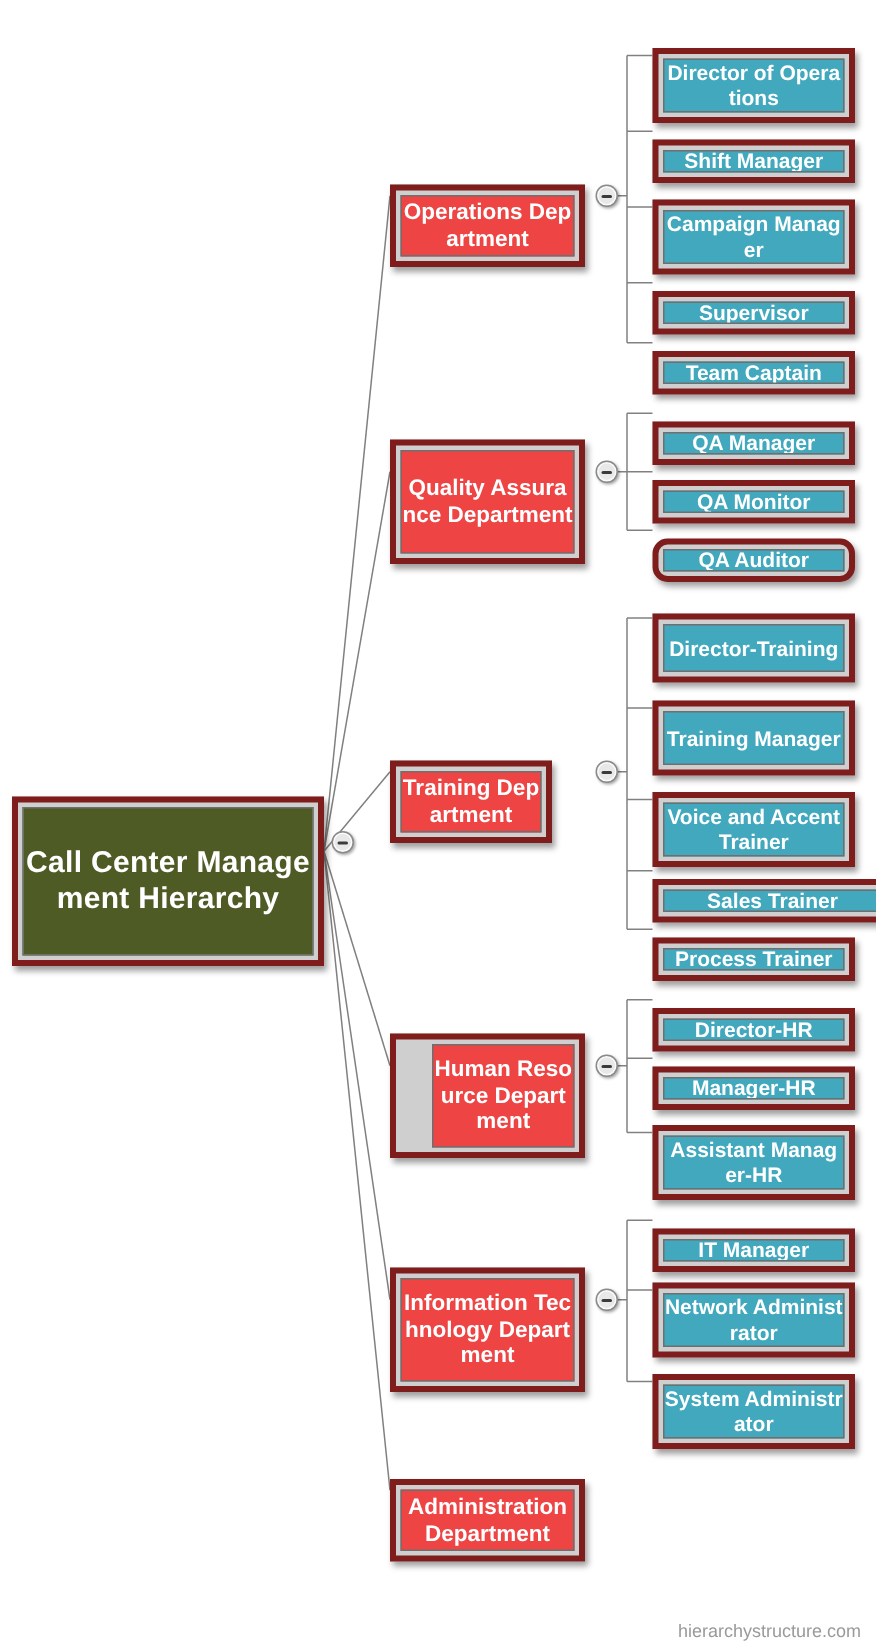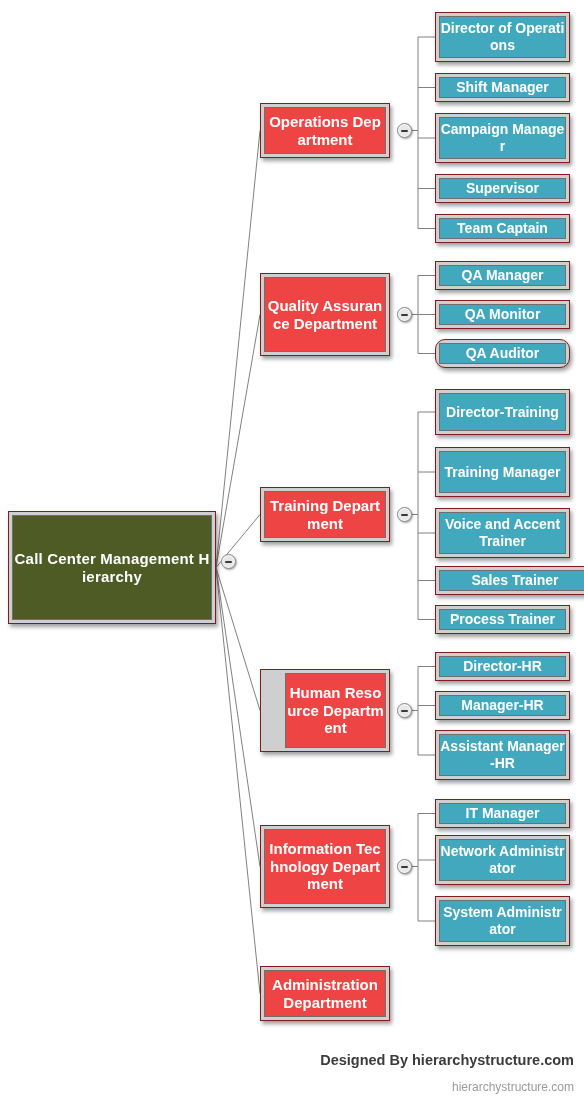--- a/index.html
+++ b/index.html
@@ -28,24 +28,25 @@
     left: 0; top: 0;
     width: 584px;
     height: 1100px;
     pointer-events: none;
   }
 
   
   .node {
     position: absolute;
     box-sizing: border-box;
-    border: 1px solid #7f1d1d;
+    border: 4px solid #7f1d1d;
     background: #cfcfcf;
     padding: 3px;
     box-shadow: 2px 3px 4px rgba(0,0,0,0.38);
+    margin-top: 20px;
   }
   .node .fill {
     width: 100%;
     height: 100%;
     box-sizing: border-box;
     display: flex;
     align-items: center;
     justify-content: center;
     border: 1px solid #6f6f6f;
     color: #ffffff;
@@ -53,21 +54,21 @@
     text-align: center;
     line-height: 1.18;
     overflow: hidden;
     word-break: break-all;
   }
 
   
   .node.root { }
   .node.root .fill {
     background: #4F5B25;
-    font-size: 15px;
+    font-size: 20px;
     letter-spacing: .2px;
   }
 
   
   .node.dept .fill {
     background: #ef4444;
     font-size: 15px;
   }
 
   
@@ -199,21 +200,21 @@
       </div>
       <div class="node leaf" style="left: 435px; top: 261px; width: 135px; height: 29px;">
         <div class="fill">QA Manager</div>
       </div>
       <div class="node leaf" style="left: 435px; top: 300px; width: 135px; height: 29px;">
         <div class="fill">QA Monitor</div>
       </div>
       <div class="node leaf" style="left: 435px; top: 339px; width: 135px; height: 29px; border-radius: 10px;">
         <div class="fill">QA Auditor</div>
       </div>
-      <div class="node dept" style="left: 260px; top: 487px; width: 130px; height: 55px;">
+      <div class="node dept" style="left: 260px; top: 487px; width: 108px; height: 55px;">
         <div class="fill">Training Department</div>
       </div>
       <div class="toggle" style="left: 397px; top: 507px;">
         <span class="minus"></span>
       </div>
       <div class="node leaf" style="left: 435px; top: 389px; width: 135px; height: 46px;">
         <div class="fill">Director-Training</div>
       </div>
       <div class="node leaf" style="left: 435px; top: 447px; width: 135px; height: 50px;">
         <div class="fill">Training Manager</div>
@@ -255,15 +256,14 @@
         <div class="fill">Network Administrator</div>
       </div>
       <div class="node leaf" style="left: 435px; top: 896px; width: 135px; height: 50px;">
         <div class="fill">System Administrator</div>
       </div>
       <div class="node dept" style="left: 260px; top: 966px; width: 130px; height: 55px;">
         <div class="fill">Administration Department</div>
       </div>
     </div>
 
-  <div class="footer-main">Designed By hierarchystructure.com</div>
   <div class="footer-sub">hierarchystructure.com</div>
 </div>
 
 </body></html>

